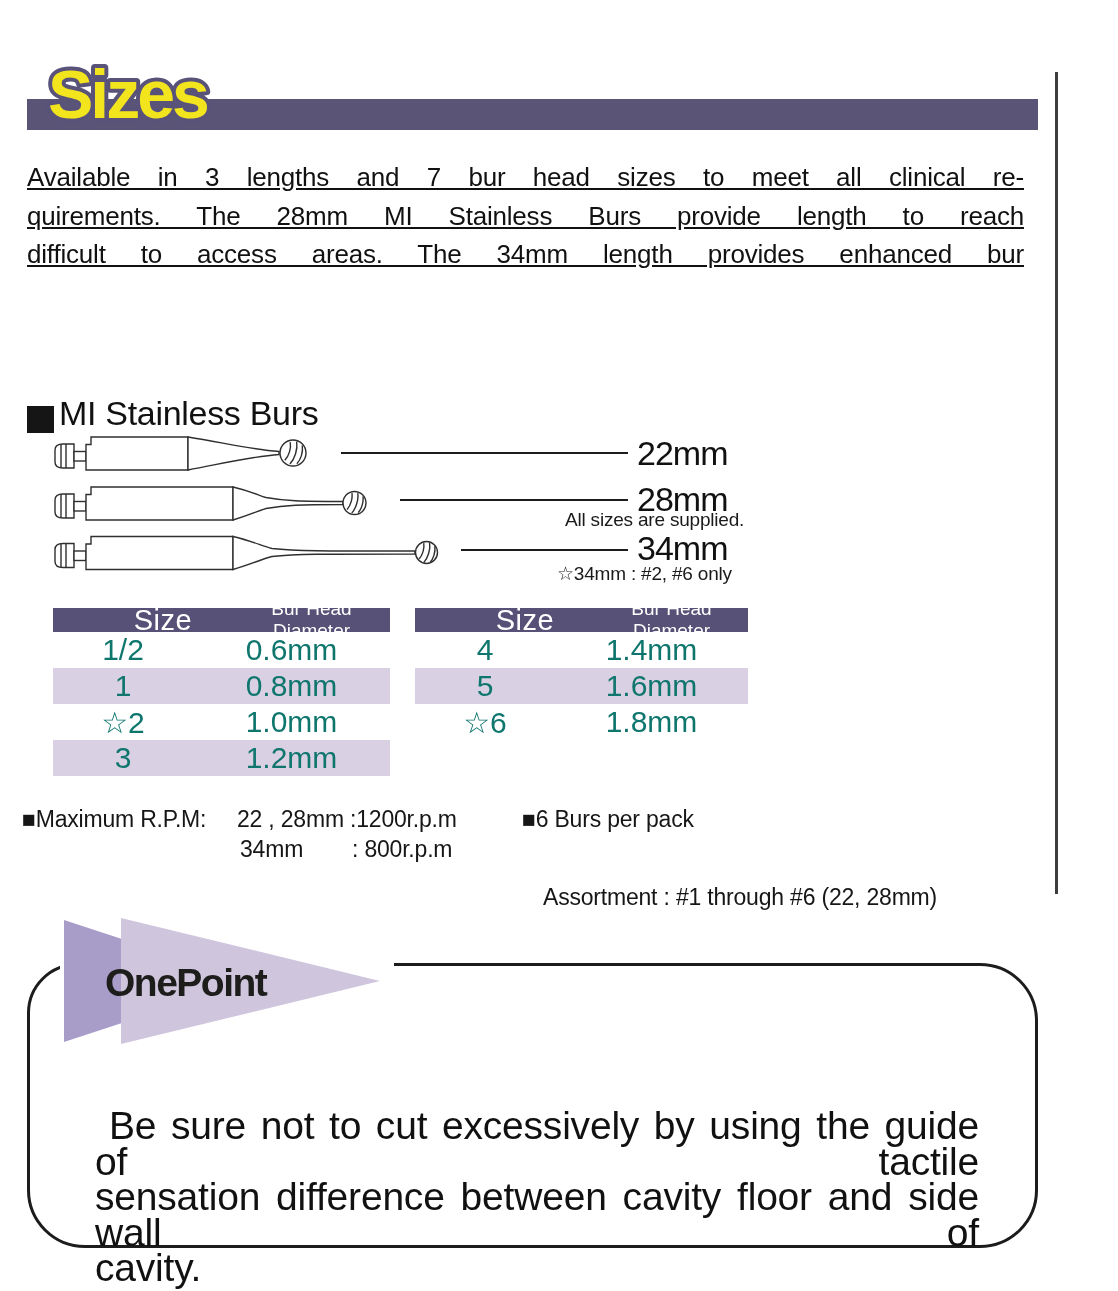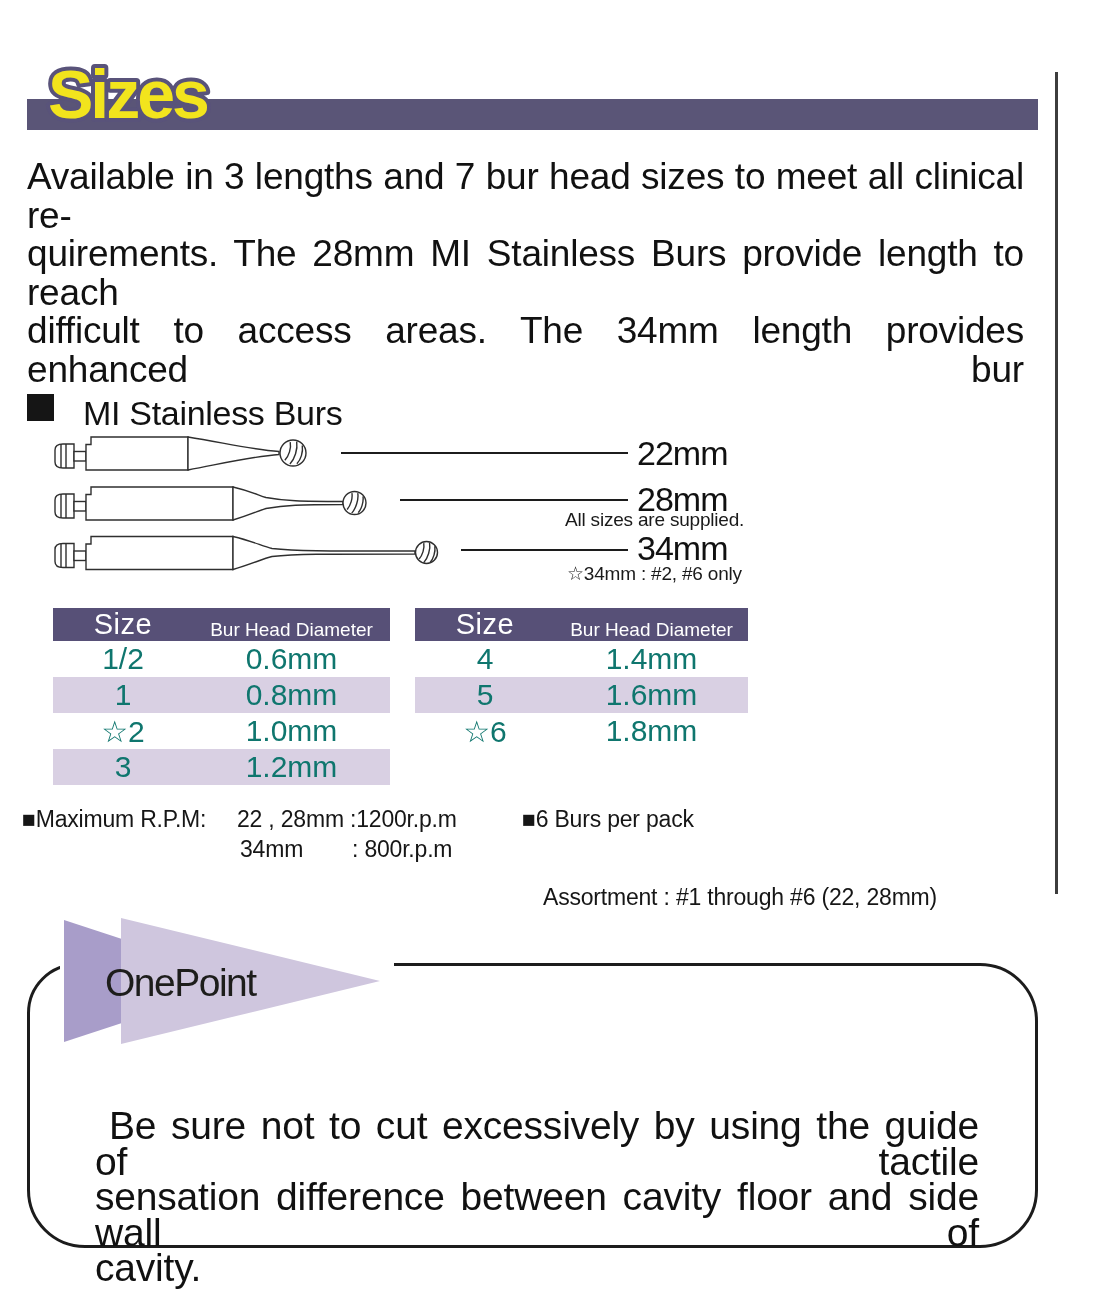--- a/index.html
+++ b/index.html
@@ -12,45 +12,45 @@
   .nowrap{white-space:nowrap;}
 
   
   .title-bar{left:27px;top:99px;width:1011px;height:31px;background:#5a5577;}
   .title-logo{left:18px;top:48px;width:300px;height:84px;overflow:visible;}
 
   
   .vrule{left:1055px;top:72px;width:3px;height:822px;background:#3d3d3d;}
 
   
-  .intro{left:27px;top:158px;width:997px;font-size:37px;line-height:38.5px;letter-spacing:-0.2px;}
+  .intro{left:27px;top:158px;width:997px;font-size:26px;line-height:38.5px;letter-spacing:-0.2px;text-decoration:underline;}
   .jline{text-align:justify;text-align-last:justify;}
   .jlast{text-align:left;}
 
   
-  .section-heading{left:27px;top:394px;display:flex;align-items:flex-start;gap:24px;}
+  .section-heading{left:27px;top:394px;display:flex;align-items:flex-end;}
   .sq{width:27px;height:27px;background:#151515;margin-right:5px;}
   .section-heading span{font-size:34px;letter-spacing:-0.3px;}
 
   
   .burs-svg{left:45px;top:425px;}
 
   .len-label{font-size:34px;letter-spacing:-1px;}
   .len-22{left:637px;top:434px;}
   .len-28{left:637px;top:480px;}
   .len-34{left:637px;top:529px;}
   .small-note{font-size:19px;letter-spacing:-0.2px;color:#1a1a1a;}
   .note-28{left:565px;top:509px;}
-  .note-34{left:557px;top:562px;margin-left:10px;}
+  .note-34{left:557px;top:562px;}
 
   
   .size-table{position:absolute;top:608px;}
   .size-table.t-left{left:53px;width:337px;}
   .size-table.t-right{left:415px;width:333px;}
-  .st-header{display:flex;height:33px;background:#575077;color:#fff;align-items:flex-end;}
+  .st-header{display:flex;height:24px;background:#575077;color:#fff;align-items:center;padding-left:40px;}
   .st-header .h-size{width:140px;text-align:center;font-size:29px;letter-spacing:0.5px;}
   .st-header .h-diam{flex:1;text-align:center;font-size:19px;}
   .st-row{display:flex;height:36px;align-items:center;font-size:30px;color:#0f766e;}
   .st-row.alt{background:#d9d0e3;}
   .st-row .c-size{width:140px;text-align:center;}
   .st-row .c-diam{flex:1;text-align:center;}
 
   
   .spec{font-size:23px;letter-spacing:-0.2px;color:#161616;}
   .rpm-label{left:22px;top:806px;}
@@ -60,21 +60,21 @@
   .pack{left:522px;top:806px;}
   .assort{left:543px;top:884px;}
 
   
   .bubble{left:27px;top:963px;width:1005px;height:279px;border:3px solid #1c1c1c;
           border-radius:50px 58px 58px 58px;background:#fff;}
   .patch{left:60px;top:938px;width:334px;height:77px;background:#fff;}
   .tri{clip-path:polygon(0 0,100% 50%,0 100%);}
   .tri-dark{left:64px;top:920px;width:186px;height:122px;background:#a89dc9;}
   .tri-light{left:121px;top:918px;width:259px;height:126px;background:#cfc6de;}
-  .op-label{left:105px;top:961px;font-size:39px;font-weight:normal;letter-spacing:-1.5px;color:#1d1d1b;}
+  .op-label{left:105px;top:961px;font-size:39px;font-weight:bold;letter-spacing:-1.5px;color:#1d1d1b;}
   .bubble-text{left:95px;top:1108px;width:884px;font-size:39px;line-height:35.5px;letter-spacing:-0.2px;}
   .indent1{text-indent:14px;}
 </style>
 </head>
 <body>
 
 <div class="abs title-bar"></div>
 <svg class="abs title-logo" viewBox="0 0 300 84">
   <text x="30" y="70" font-family="Liberation Sans, DejaVu Sans, sans-serif" font-size="68" font-weight="bold" letter-spacing="-3" fill="#f2e41d" stroke="#59537a" stroke-width="8" stroke-linejoin="round" paint-order="stroke">Sizes</text>
 </svg>

